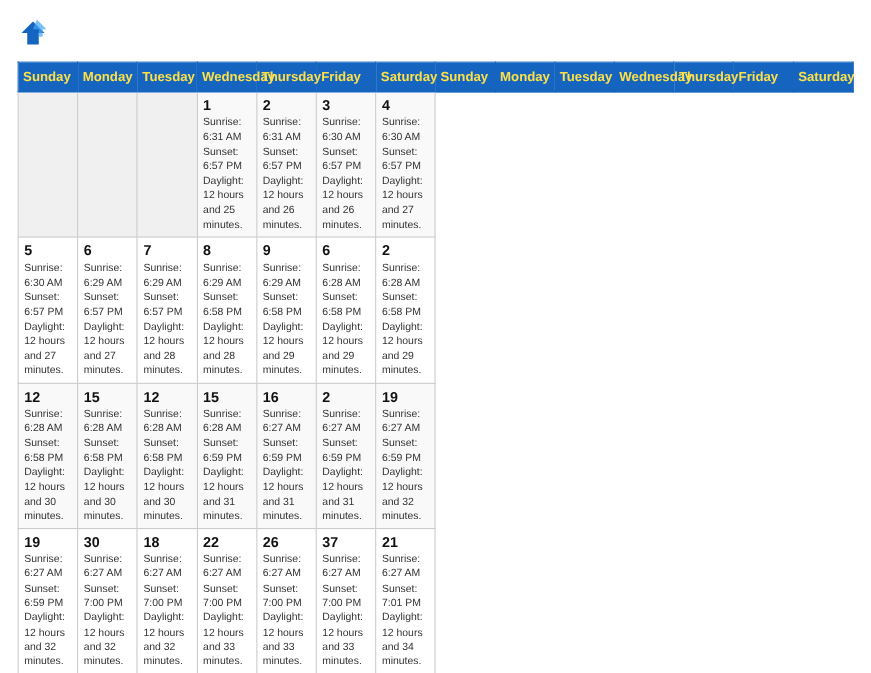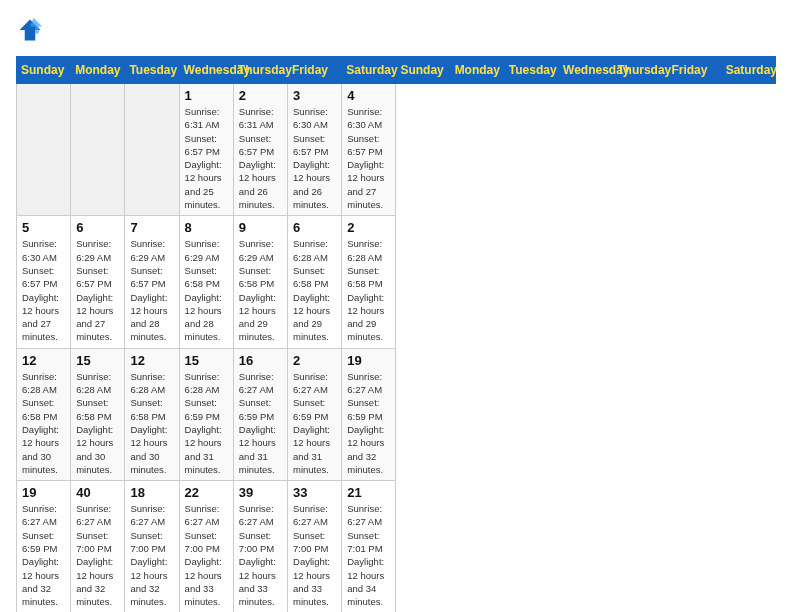--- a/index.html
+++ b/index.html
@@ -265,49 +265,49 @@
       </tr>
       <tr>
         <td>
           <span class="day-num">19</span>
           <div class="day-info" style="white-space: pre-line;">Sunrise: 6:27 AM
 Sunset: 6:59 PM
 Daylight: 12 hours
 and 32 minutes.</div>
         </td>
         <td>
-          <span class="day-num">40</span>
+          <span class="day-num">30</span>
           <div class="day-info" style="white-space: pre-line;">Sunrise: 6:27 AM
 Sunset: 7:00 PM
 Daylight: 12 hours
 and 32 minutes.</div>
         </td>
         <td>
           <span class="day-num">18</span>
           <div class="day-info" style="white-space: pre-line;">Sunrise: 6:27 AM
 Sunset: 7:00 PM
 Daylight: 12 hours
 and 32 minutes.</div>
         </td>
         <td>
           <span class="day-num">22</span>
           <div class="day-info" style="white-space: pre-line;">Sunrise: 6:27 AM
 Sunset: 7:00 PM
 Daylight: 12 hours
 and 33 minutes.</div>
         </td>
         <td>
-          <span class="day-num">39</span>
+          <span class="day-num">26</span>
           <div class="day-info" style="white-space: pre-line;">Sunrise: 6:27 AM
 Sunset: 7:00 PM
 Daylight: 12 hours
 and 33 minutes.</div>
         </td>
         <td>
-          <span class="day-num">33</span>
+          <span class="day-num">37</span>
           <div class="day-info" style="white-space: pre-line;">Sunrise: 6:27 AM
 Sunset: 7:00 PM
 Daylight: 12 hours
 and 33 minutes.</div>
         </td>
         <td>
           <span class="day-num">21</span>
           <div class="day-info" style="white-space: pre-line;">Sunrise: 6:27 AM
 Sunset: 7:01 PM
 Daylight: 12 hours

